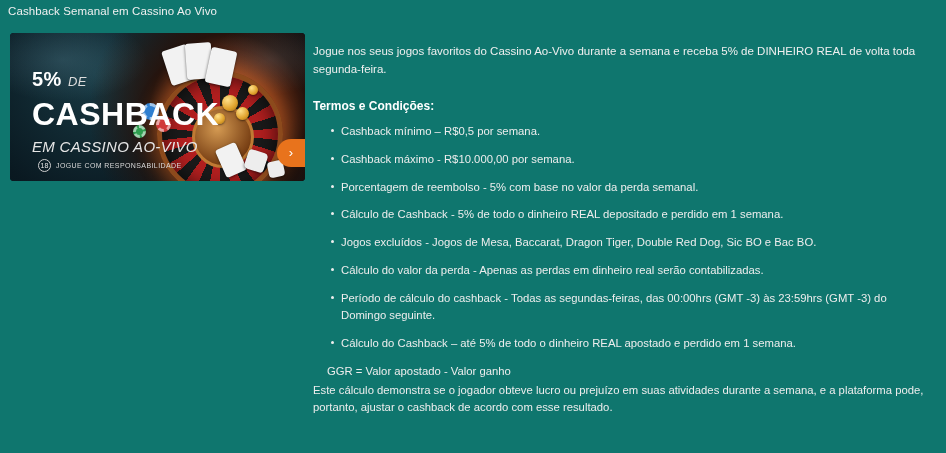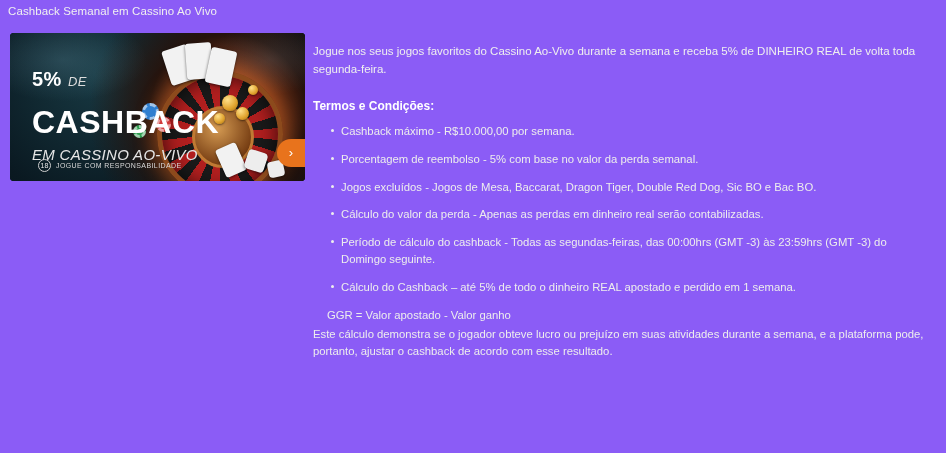--- a/index.html
+++ b/index.html
@@ -9,21 +9,21 @@
     background: #0d0d0d;
     width: 946px;
     height: 453px;
     overflow: hidden;
     font-family: "Liberation Sans", sans-serif;
   }
   .page {
     position: relative;
     width: 946px;
     height: 453px;
-    background: #8b5cf6;
+    background: #0f766e;
     color: #e8e8e8;
   }
   .page-title {
     position: absolute;
     top: 5px;
     left: 8px;
     font-size: 11.5px;
     color: #f0f0f0;
     letter-spacing: 0.1px;
   }
@@ -141,21 +141,21 @@
     font-size: 13px;
     font-weight: normal;
     color: #dcdcdc;
     font-style: italic;
   }
   .banner-main {
     font-size: 32px;
     font-weight: bold;
     color: #ffffff;
     letter-spacing: 0.5px;
-    margin-top: 16px;
+    margin-top: 8px;
   }
   .banner-sub {
     font-size: 15px;
     color: #e6e6e6;
     font-style: italic;
     margin-top: 7px;
     letter-spacing: 0.3px;
   }
   .banner-footer {
     position: absolute;
@@ -287,22 +287,24 @@
 
       <div class="banner-badge">›</div>
     </div>
 
     <div class="text-col">
       <p class="intro">Jogue nos seus jogos favoritos do Cassino Ao-Vivo durante a semana e receba 5% de DINHEIRO REAL de volta toda segunda-feira.</p>
 
       <p class="terms-title">Termos e Condições:</p>
 
       <ul class="terms">
+        <li>Cashback mínimo – R$0,5 por semana.</li>
         <li>Cashback máximo - R$10.000,00 por semana.</li>
         <li>Porcentagem de reembolso - 5% com base no valor da perda semanal.</li>
+        <li>Cálculo de Cashback - 5% de todo o dinheiro REAL depositado e perdido em 1 semana.</li>
         <li>Jogos excluídos - Jogos de Mesa, Baccarat, Dragon Tiger, Double Red Dog, Sic BO e Bac BO.</li>
         <li>Cálculo do valor da perda - Apenas as perdas em dinheiro real serão contabilizadas.</li>
         <li>Período de cálculo do cashback - Todas as segundas-feiras, das 00:00hrs (GMT -3) às 23:59hrs (GMT -3) do Domingo seguinte.</li>
         <li>Cálculo do Cashback – até 5% de todo o dinheiro REAL apostado e perdido em 1 semana.</li>
       </ul>
 
       <div class="extra">
         <p class="ggr">GGR = Valor apostado - Valor ganho</p>
         <p class="para">Este cálculo demonstra se o jogador obteve lucro ou prejuízo em suas atividades durante a semana, e a plataforma pode, portanto, ajustar o cashback de acordo com esse resultado.</p>
       </div>

